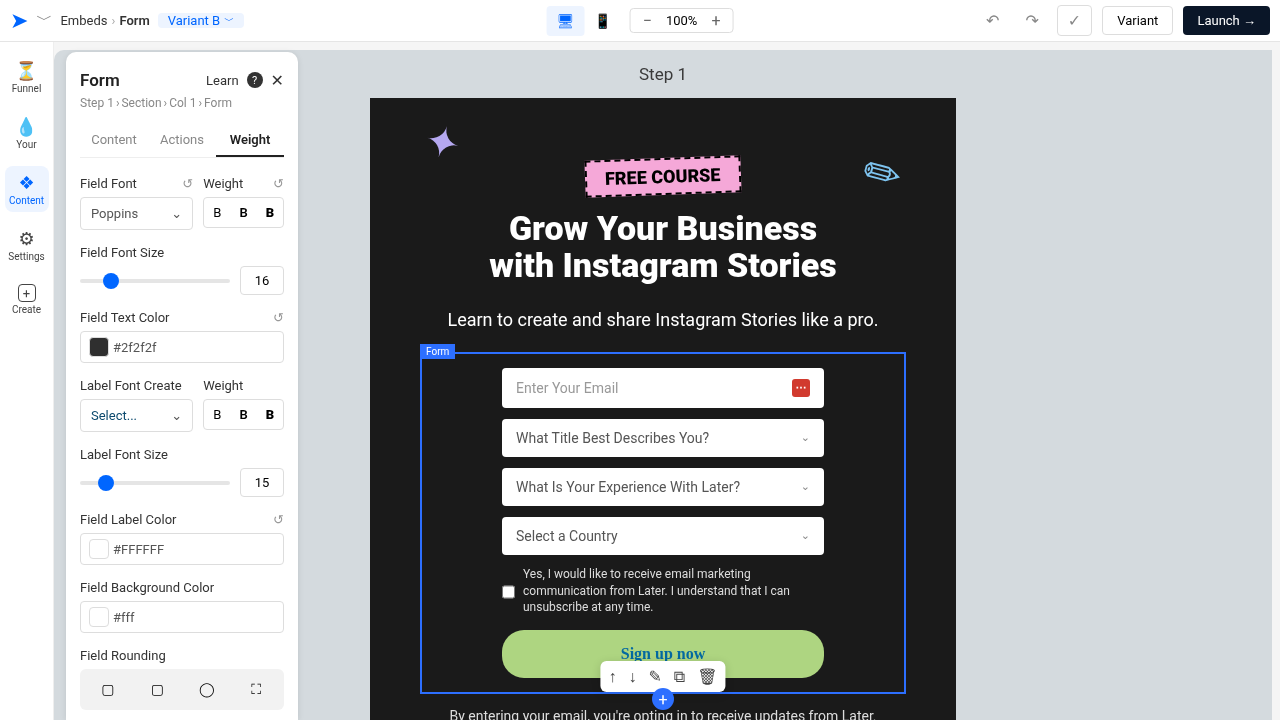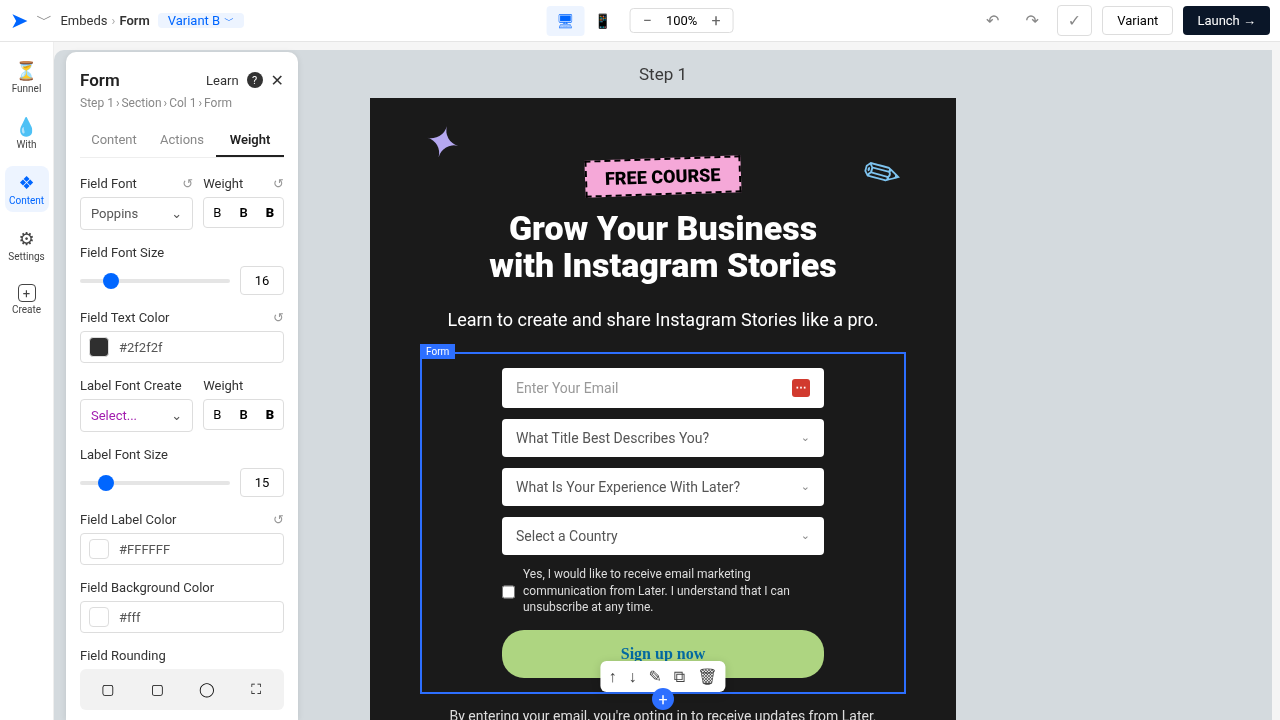--- a/index.html
+++ b/index.html
@@ -54,21 +54,21 @@
 .select-ctrl { width: 100%; border: 1px solid #ddd; border-radius: 4px; padding: 8px 10px; font-size: 13px; background: #fff; display: flex; justify-content: space-between; align-items: center; color: #555; cursor: pointer; }
 .weight-btns { display: flex; border: 1px solid #ddd; border-radius: 4px; background: #fff; }
 .weight-btn { flex: 1; text-align: center; padding: 7px 0; cursor: pointer; font-size: 13px; }
 .weight-btn.b1 { font-weight: 400; }
 .weight-btn.b2 { font-weight: 600; }
 .weight-btn.b3 { font-weight: 900; }
 .slider-row { display: flex; align-items: center; gap: 10px; }
 .slider-track { flex: 1; height: 4px; background: #e5e5e5; border-radius: 2px; position: relative; }
 .slider-thumb { position: absolute; width: 16px; height: 16px; background: #0066ff; border-radius: 50%; top: -6px; cursor: pointer; }
 .slider-val { width: 44px; border: 1px solid #ddd; border-radius: 4px; padding: 6px; font-size: 13px; text-align: center; }
-.color-ctrl { display: flex; align-items: center; gap: 10px; border: 1px solid #ddd; border-radius: 4px; padding: 5px 8px; }
+.color-ctrl { display: flex; align-items: center; gap: 4px; border: 1px solid #ddd; border-radius: 4px; padding: 5px 8px; }
 .color-swatch { width: 20px; height: 20px; border-radius: 4px; border: 1px solid #ddd; }
 .color-val { font-size: 13px; color: #555; }
 .rounding-btns { display: flex; gap: 2px; background: #f2f2f2; border-radius: 6px; padding: 4px; }
 .rounding-btn { flex: 1; text-align: center; padding: 8px 0; cursor: pointer; font-size: 14px; }
 
 .page { width: 586px; margin: 0 auto; background: #1a1a1a; color: #fff; padding: 20px 50px 30px; position: relative; min-height: 620px; }
 .badge-box { display: inline-block; background: #f5a8d8; color: #000; padding: 6px 18px; font-weight: 900; font-size: 18px; border: 2px dashed #000; transform: rotate(-2deg); }
 .badge-wrap { text-align: center; margin: 40px 0 15px; }
 .headline { text-align: center; font-size: 34px; font-weight: 900; line-height: 1.1; margin-bottom: 24px; font-family: Arial Black, sans-serif; }
 .subhead { text-align: center; font-size: 18px; margin-bottom: 22px; }
@@ -128,21 +128,21 @@
   </div>
 </div>
 
 <div class="left-rail">
   <div class="rail-item">
       <span class="rail-icon">⏳</span>
       <span>Funnel</span>
     </div>
   <div class="rail-item">
       <span class="rail-icon">💧</span>
-      <span>With</span>
+      <span>Your</span>
     </div>
   <div class="rail-item active">
       <span class="rail-icon">❖</span>
       <span>Content</span>
     </div>
   <div class="rail-item">
       <span class="rail-icon">⚙</span>
       <span>Settings</span>
     </div>
   <div class="rail-item">
@@ -265,21 +265,21 @@
       </div>
   </div>
 
   <div class="prop-row">
     <div class="dual-col">
       <div>
         <div class="prop-label-row">
             <span class="prop-label">Label Font Create</span>
           </div>
         <div class="select-ctrl">
-            <span style="color:#a21caf;">Select...</span>
+            <span style="color:#0c4a6e;">Select...</span>
             <span>⌄</span>
           </div>
       </div>
       <div>
         <div class="prop-label-row">
             <span class="prop-label">Weight</span>
           </div>
         <div class="weight-btns">
             <span class="weight-btn b1">B</span>
             <span class="weight-btn b2">B</span>

